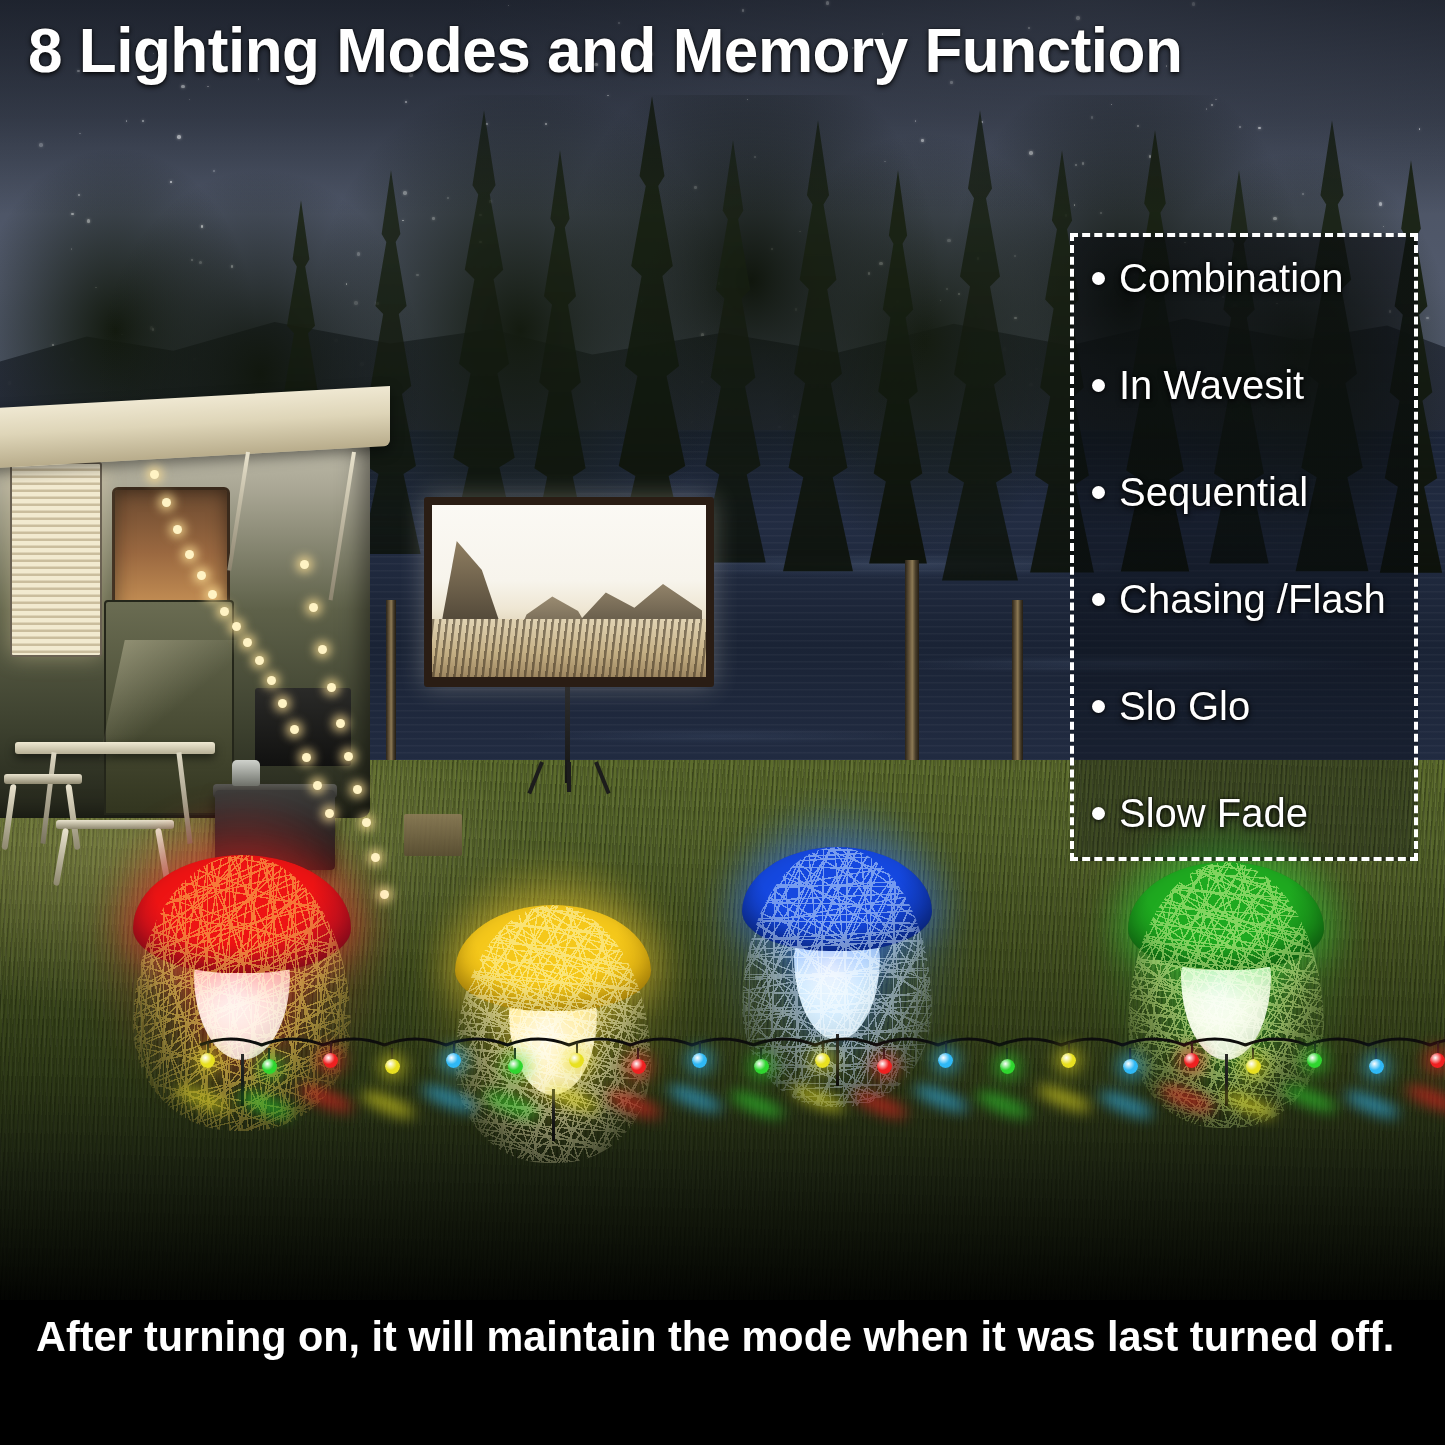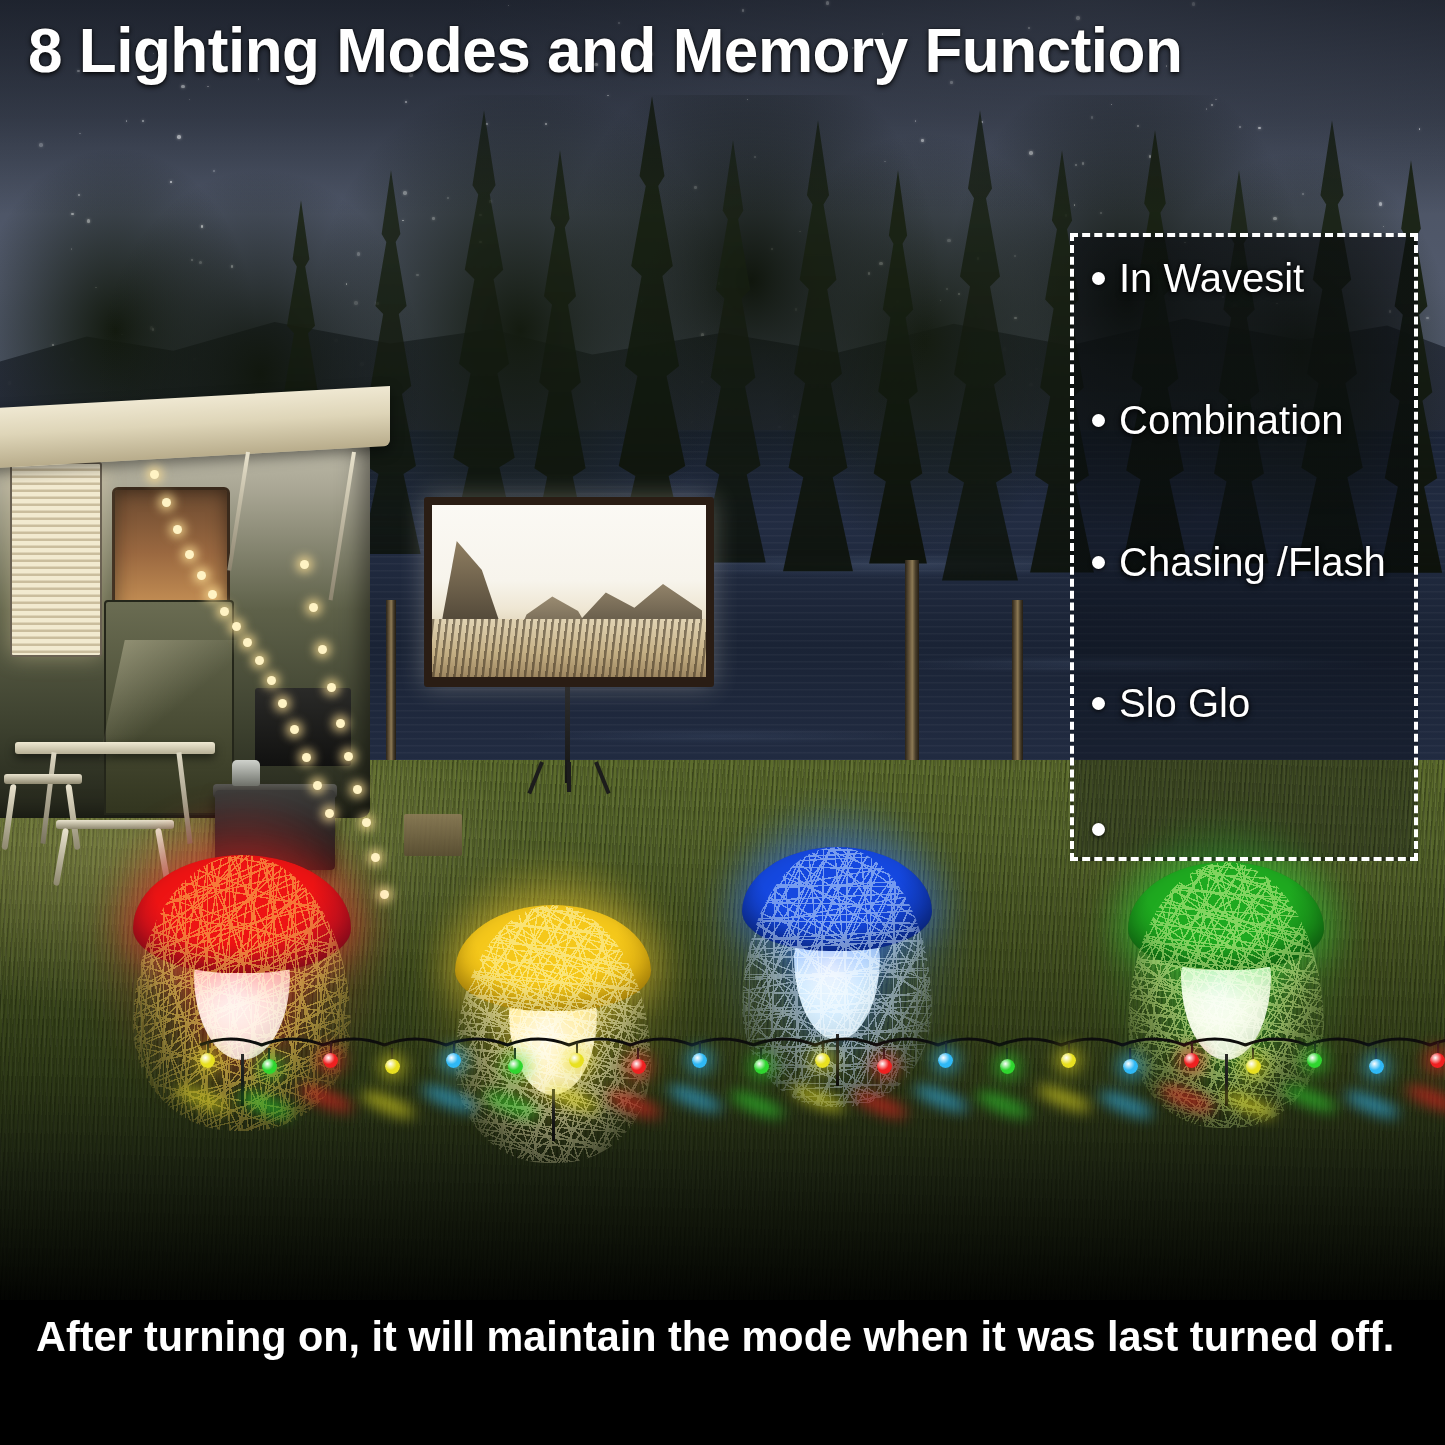--- a/index.html
+++ b/index.html
@@ -663,35 +663,40 @@
   </div>
 
   <div class="top-shade"></div>
 
   <div id="title">8 Lighting Modes and Memory Function</div>
 
   <div id="mode-box"></div>
   <div id="mode-list">
       <div class="mode-item">
         <span class="mode-bullet"></span>
-        <span>In Wavesit</span>
+        <span>Combination</span>
       </div>
       <div class="mode-item">
         <span class="mode-bullet"></span>
-        <span>Combination</span>
+        <span>In Wavesit</span>
+      </div>
+      <div class="mode-item">
+        <span class="mode-bullet"></span>
+        <span>Sequential</span>
       </div>
       <div class="mode-item">
         <span class="mode-bullet"></span>
         <span>Chasing /Flash</span>
       </div>
       <div class="mode-item">
         <span class="mode-bullet"></span>
         <span>Slo Glo</span>
       </div>
       <div class="mode-item">
         <span class="mode-bullet"></span>
+        <span>Slow Fade</span>
       </div>
     </div>
 
   <div id="footer-band"></div>
   <div id="footer-text">After turning on, it will maintain the mode when it was last turned off.</div>
 
 </div>
 
 </body></html>

